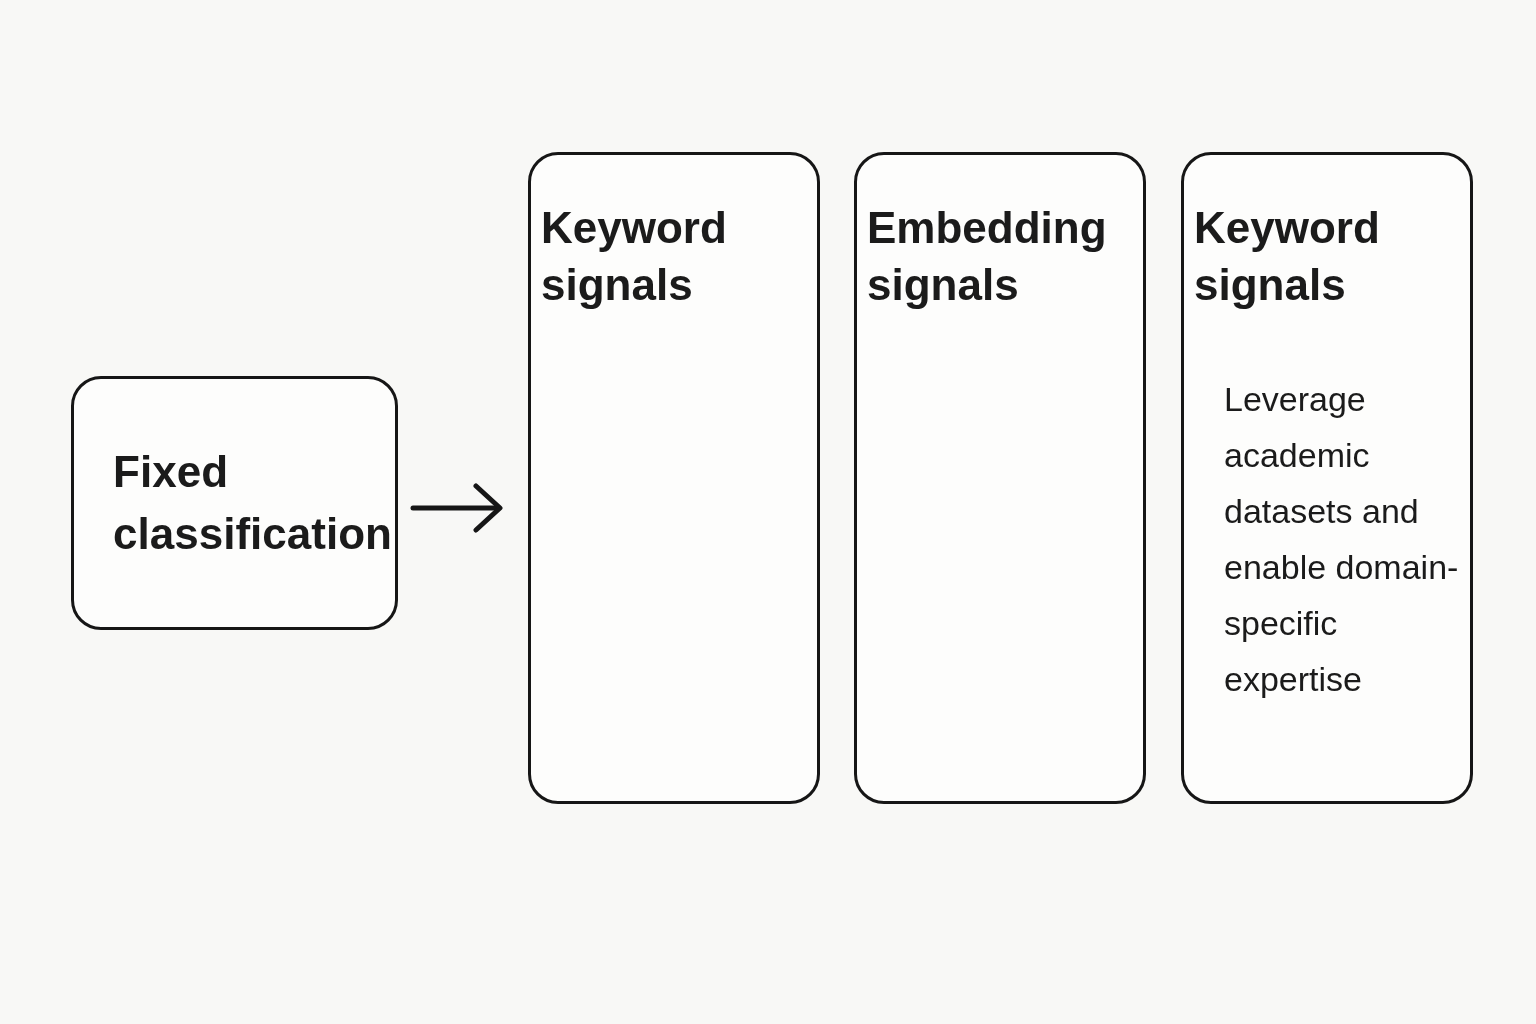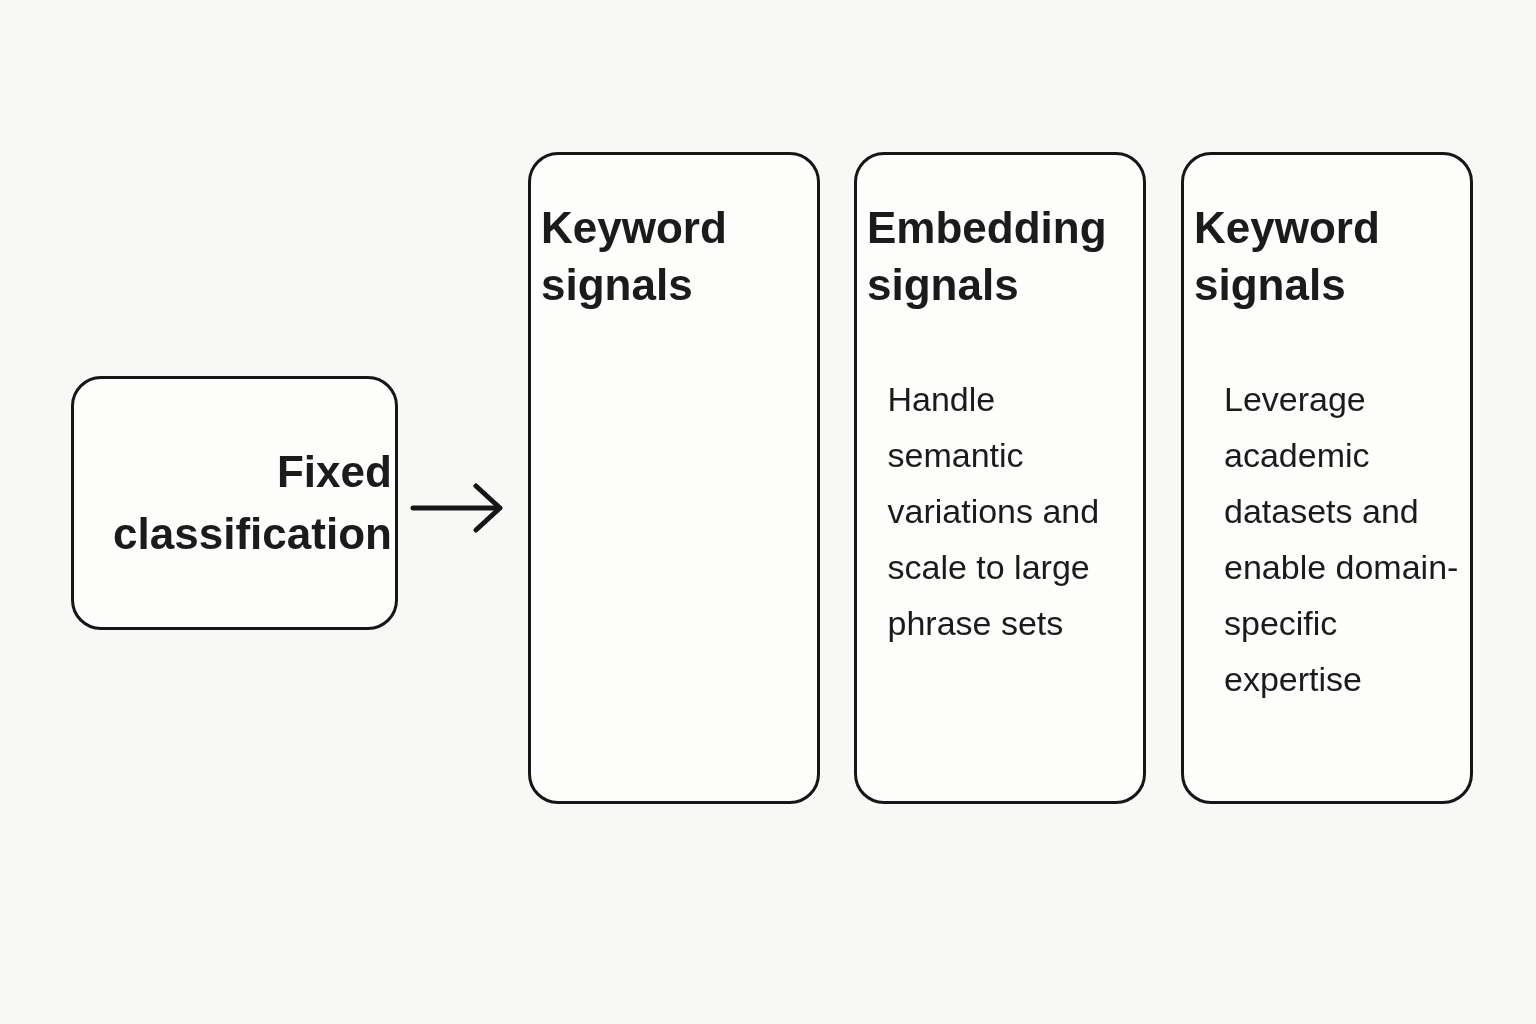--- a/index.html
+++ b/index.html
@@ -23,21 +23,21 @@
     box-sizing: border-box;
   }
   .source-box {
     left: 71px;
     top: 376px;
     width: 327px;
     height: 254px;
     display: flex;
     align-items: center;
     justify-content: center;
-    text-align: right;
+    text-align: left;
     padding-left: 36px;
   }
   .source-box .box-title {
     font-weight: 700;
     font-size: 44px;
     line-height: 62px;
     padding: 0 8px;
   }
   .arrow-wrap {
     position: absolute;
@@ -87,21 +87,20 @@
       <polyline points="66,8 90,30 66,52" fill="none" stroke="#161616" stroke-width="5" stroke-linejoin="round" stroke-linecap="round"></polyline>
     </svg>
   </div>
 
   <div class="box column col-1">
     <div class="col-title">Keyword signals</div>
   </div>
 
   <div class="box column col-2">
     <div class="col-title">Embedding signals</div>
-    <div class="col-body">Handle semantic variations and scale to large phrase sets</div>
   </div>
 
   <div class="box column col-3">
     <div class="col-title">Keyword signals</div>
     <div class="col-body">Leverage academic datasets and enable domain-specific expertise</div>
   </div>
 
 </div>
 
 </body></html>

